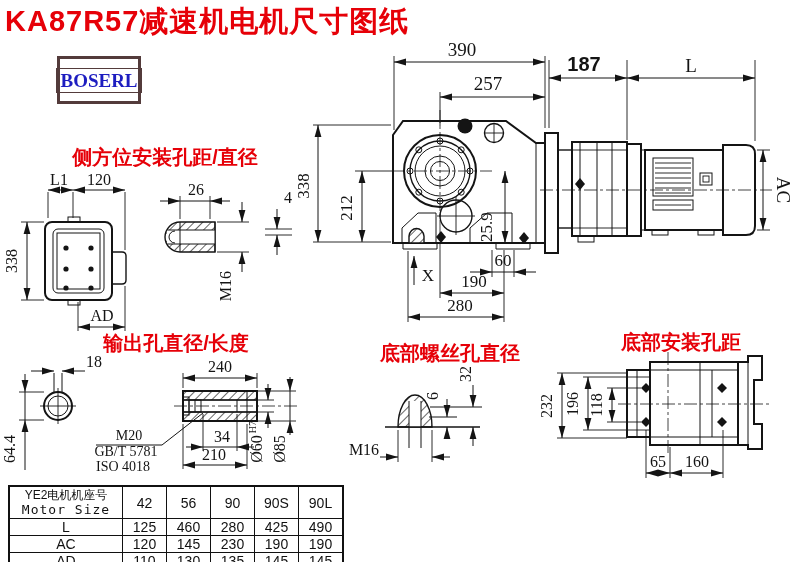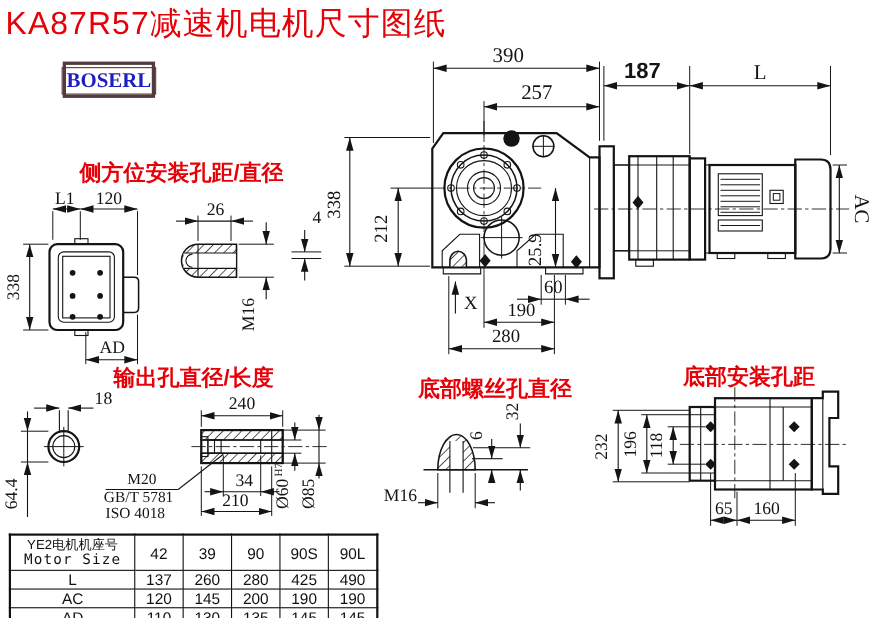--- a/index.html
+++ b/index.html
@@ -4,28 +4,28 @@
 <style>
   html,body { margin:0; padding:0; background:#ffffff; }
   #stage {
     position:relative; width:800px; height:562px; background:#ffffff;
     font-family:"Liberation Sans","DejaVu Sans",sans-serif; overflow:hidden;
   }
   #stage > svg { position:absolute; left:0; top:0; }
 
   .page-title {
     position:absolute; left:5px; top:2px;
-    font-size:29px; font-weight:normal; color:#e60008; letter-spacing:1px;
+    font-size:29px; font-weight:bold; color:#e60008; letter-spacing:1px;
     white-space:nowrap;
     text-align:right;
   }
   .logo-box {
-    position:absolute; left:57px; top:56px; width:84px; height:33px;
+    position:absolute; left:57px; top:56px; width:84px; height:48px;
     border:3px solid #533b3b; background:#fff;
-    display:flex; align-items:flex-end; justify-content:center; box-sizing:border-box;
+    display:flex; align-items:center; justify-content:center; box-sizing:border-box;
   }
   .logo-inner {
     border:1px solid #533b3b; padding:0 3px;
     font-family:"Liberation Serif","DejaVu Serif",serif;
     font-weight:bold; font-size:19px; color:#1d1dc0; line-height:23px;
   }
 
   
   .ol   { fill:none; stroke:#141414; stroke-width:2; }
   .m    { fill:none; stroke:#141414; stroke-width:1.4; }
@@ -421,38 +421,38 @@
 </div>
 
 <table class="size-table">
   <tbody>
         <tr class="header">
     <td class="hdr">
       <div class="hd1">YE2电机机座号</div>
       <div class="hd2">Motor Size</div>
     </td>
     <td class="val">42</td>
-    <td class="val">39</td>
+    <td class="val">56</td>
     <td class="val">90</td>
     <td class="val">90S</td>
     <td class="val">90L</td>
   </tr>
   <tr>
     <td class="hdr">L</td>
-    <td class="val">137</td>
-    <td class="val">260</td>
+    <td class="val">125</td>
+    <td class="val">460</td>
     <td class="val">280</td>
     <td class="val">425</td>
     <td class="val">490</td>
   </tr>
   <tr>
     <td class="hdr">AC</td>
     <td class="val">120</td>
     <td class="val">145</td>
-    <td class="val">200</td>
+    <td class="val">230</td>
     <td class="val">190</td>
     <td class="val">190</td>
   </tr>
   <tr>
     <td class="hdr">AD</td>
     <td class="val">110</td>
     <td class="val">130</td>
     <td class="val">135</td>
     <td class="val">145</td>
     <td class="val">145</td>

